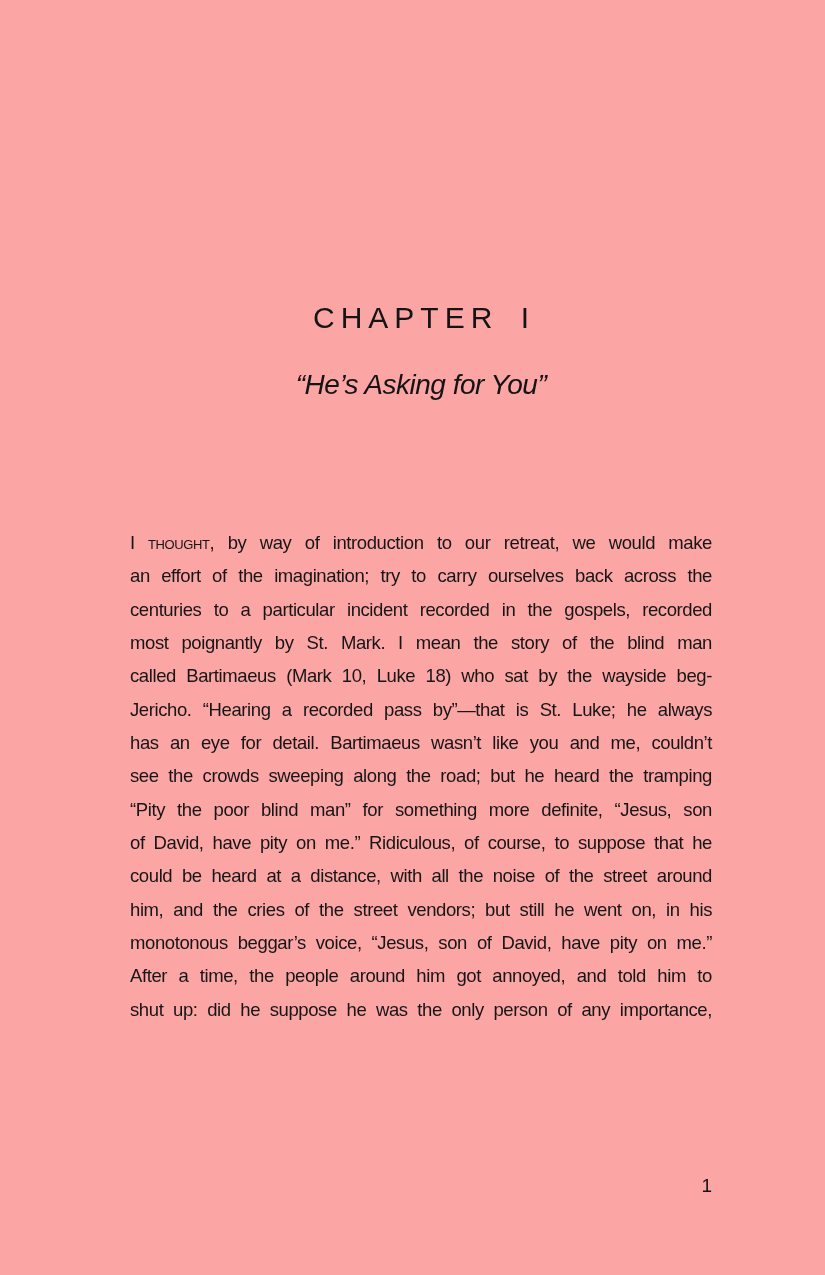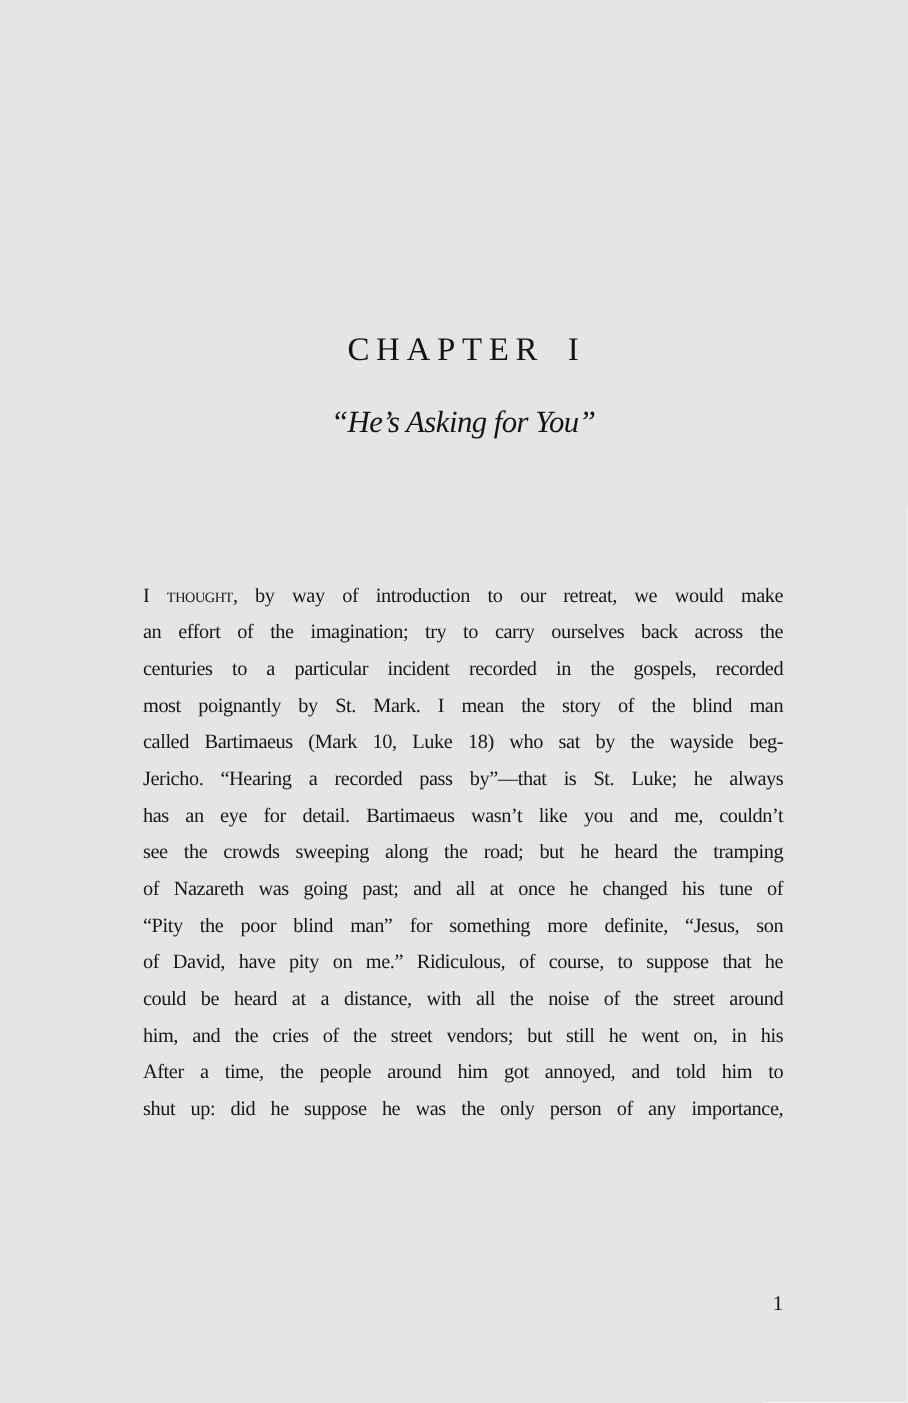--- a/index.html
+++ b/index.html
@@ -4,23 +4,23 @@
 <style>
   html, body {
     margin: 0;
     padding: 0;
     background: #ffffff;
   }
   .page {
     position: relative;
     width: 825px;
     height: 1275px;
-    background: #e5e5e5;
+    background: #fca5a5;
     overflow: hidden;
-    font-family: Liberation Serif, serif;
+    font-family: Liberation Sans, sans-serif;
     color: #161616;
   }
   .chapter-heading {
     position: absolute;
     top: 303px;
     left: 130px;
     width: 582px;
     margin: 0;
     font-size: 30px;
     font-weight: 400;
@@ -86,24 +86,24 @@
 
   <div class="body-block">
     <div class="line"><span class="sc">I thought,</span> <span>by way of introduction to our retreat, we would make</span></div>
     <div class="line">an effort of the imagination; try to carry ourselves back across the</div>
     <div class="line">centuries to a particular incident recorded in the gospels, recorded</div>
     <div class="line">most poignantly by St. Mark. I mean the story of the blind man</div>
     <div class="line">called Bartimaeus (Mark 10, Luke 18) who sat by the wayside beg-</div>
     <div class="line">Jericho. “Hearing a recorded pass by”—that is St. Luke; he always</div>
     <div class="line">has an eye for detail. Bartimaeus wasn’t like you and me, couldn’t</div>
     <div class="line">see the crowds sweeping along the road; but he heard the tramping</div>
-    <div class="line">of Nazareth was going past; and all at once he changed his tune of</div>
     <div class="line">“Pity the poor blind man” for something more definite, “Jesus, son</div>
     <div class="line">of David, have pity on me.” Ridiculous, of course, to suppose that he</div>
     <div class="line">could be heard at a distance, with all the noise of the street around</div>
     <div class="line">him, and the cries of the street vendors; but still he went on, in his</div>
+    <div class="line">monotonous beggar’s voice, “Jesus, son of David, have pity on me.”</div>
     <div class="line">After a time, the people around him got annoyed, and told him to</div>
     <div class="line">shut up: did he suppose he was the only person of any importance,</div>
   </div>
 
   <div class="folio">1</div>
 
 </div>
 
 </body></html>

